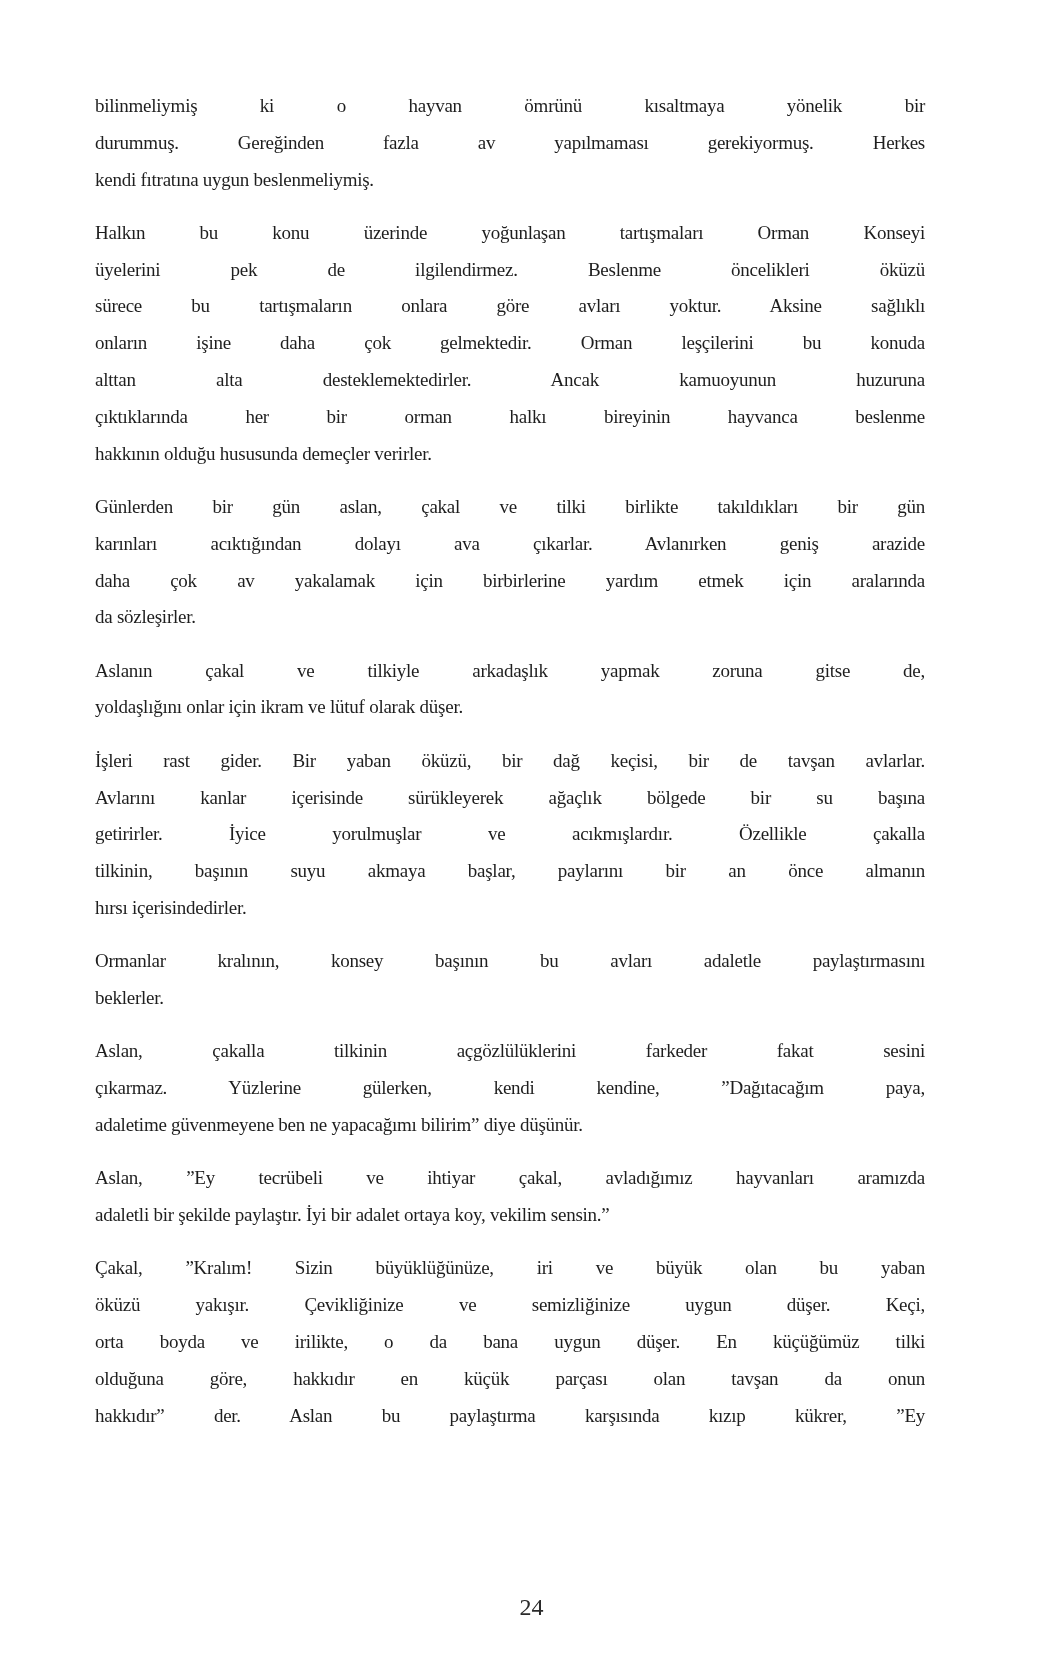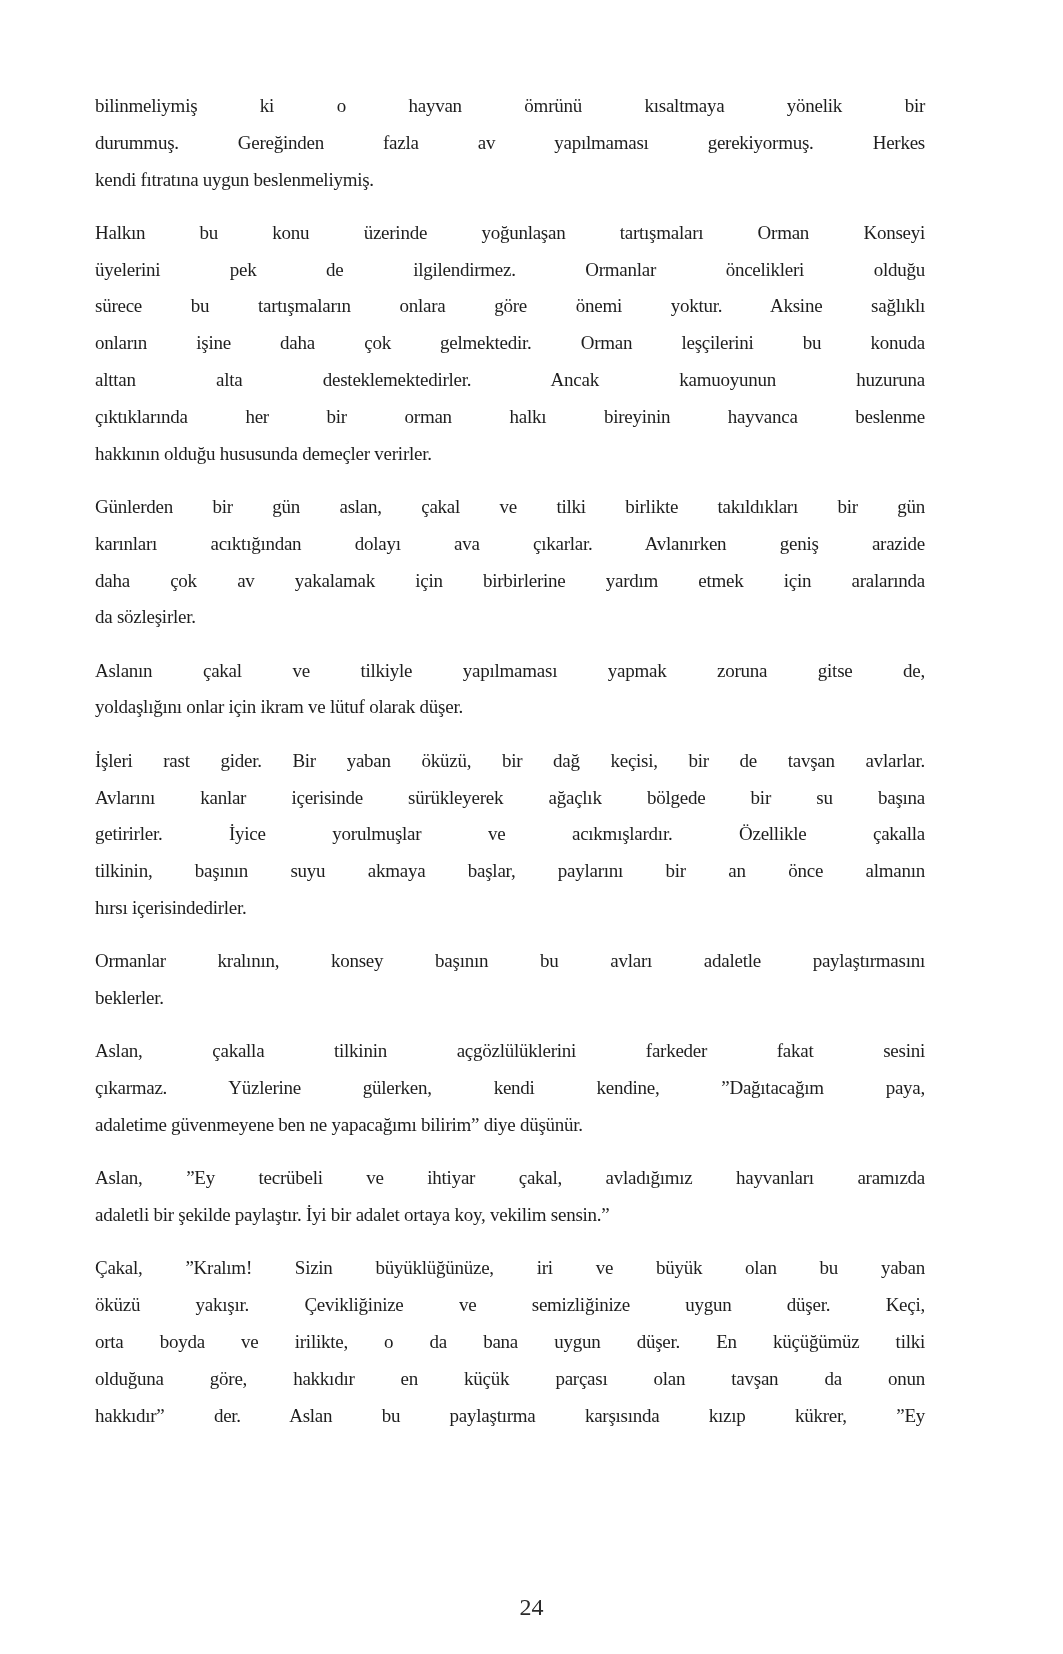--- a/index.html
+++ b/index.html
@@ -52,37 +52,37 @@
 <div class="page">
 
   <div class="para">
     <div class="line justify">bilinmeliymiş ki o hayvan ömrünü kısaltmaya yönelik bir</div>
     <div class="line justify">durummuş. Gereğinden fazla av yapılmaması gerekiyormuş. Herkes</div>
     <div class="line">kendi fıtratına uygun beslenmeliymiş.</div>
   </div>
 
   <div class="para">
     <div class="line justify">Halkın bu konu üzerinde yoğunlaşan tartışmaları Orman Konseyi</div>
-    <div class="line justify">üyelerini pek de ilgilendirmez. Ormanlar öncelikleri olduğu</div>
-    <div class="line justify">sürece bu tartışmaların onlara göre önemi yoktur. Aksine sağlıklı</div>
+    <div class="line justify">üyelerini pek de ilgilendirmez. Beslenme öncelikleri öküzü</div>
+    <div class="line justify">sürece bu tartışmaların onlara göre avları yoktur. Aksine sağlıklı</div>
     <div class="line justify">onların işine daha çok gelmektedir. Orman leşçilerini bu konuda</div>
     <div class="line justify">alttan alta desteklemektedirler. Ancak kamuoyunun huzuruna</div>
     <div class="line justify">çıktıklarında her bir orman halkı bireyinin hayvanca beslenme</div>
     <div class="line">hakkının olduğu hususunda demeçler verirler.</div>
   </div>
 
   <div class="para">
     <div class="line justify">Günlerden bir gün aslan, çakal ve tilki birlikte takıldıkları bir gün</div>
     <div class="line justify">karınları acıktığından dolayı ava çıkarlar. Avlanırken geniş arazide</div>
     <div class="line justify">daha çok av yakalamak için birbirlerine yardım etmek için aralarında</div>
     <div class="line">da sözleşirler.</div>
   </div>
 
   <div class="para">
-    <div class="line justify">Aslanın çakal ve tilkiyle yapılmaması yapmak zoruna gitse de,</div>
+    <div class="line justify">Aslanın çakal ve tilkiyle arkadaşlık yapmak zoruna gitse de,</div>
     <div class="line">yoldaşlığını onlar için ikram ve lütuf olarak düşer.</div>
   </div>
 
   <div class="para">
     <div class="line justify">İşleri rast gider. Bir yaban öküzü, bir dağ keçisi, bir de tavşan avlarlar.</div>
     <div class="line justify">Avlarını kanlar içerisinde sürükleyerek ağaçlık bölgede bir su başına</div>
     <div class="line justify">getirirler. İyice yorulmuşlar ve acıkmışlardır. Özellikle çakalla</div>
     <div class="line justify">tilkinin, başının suyu akmaya başlar, paylarını bir an önce almanın</div>
     <div class="line">hırsı içerisindedirler.</div>
   </div>

